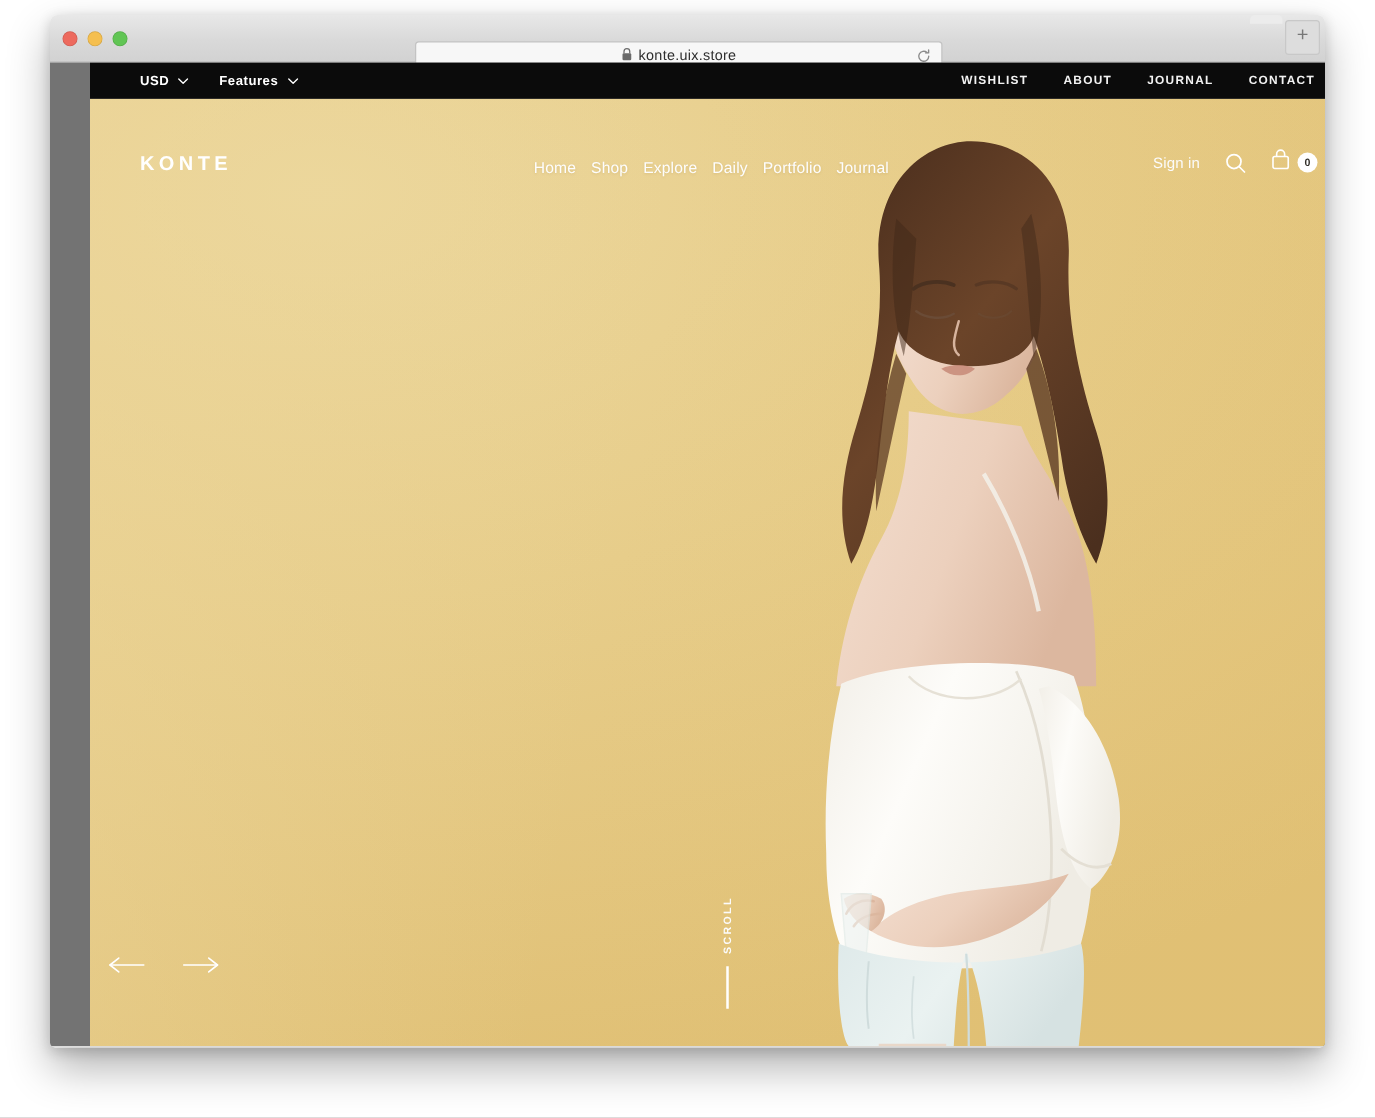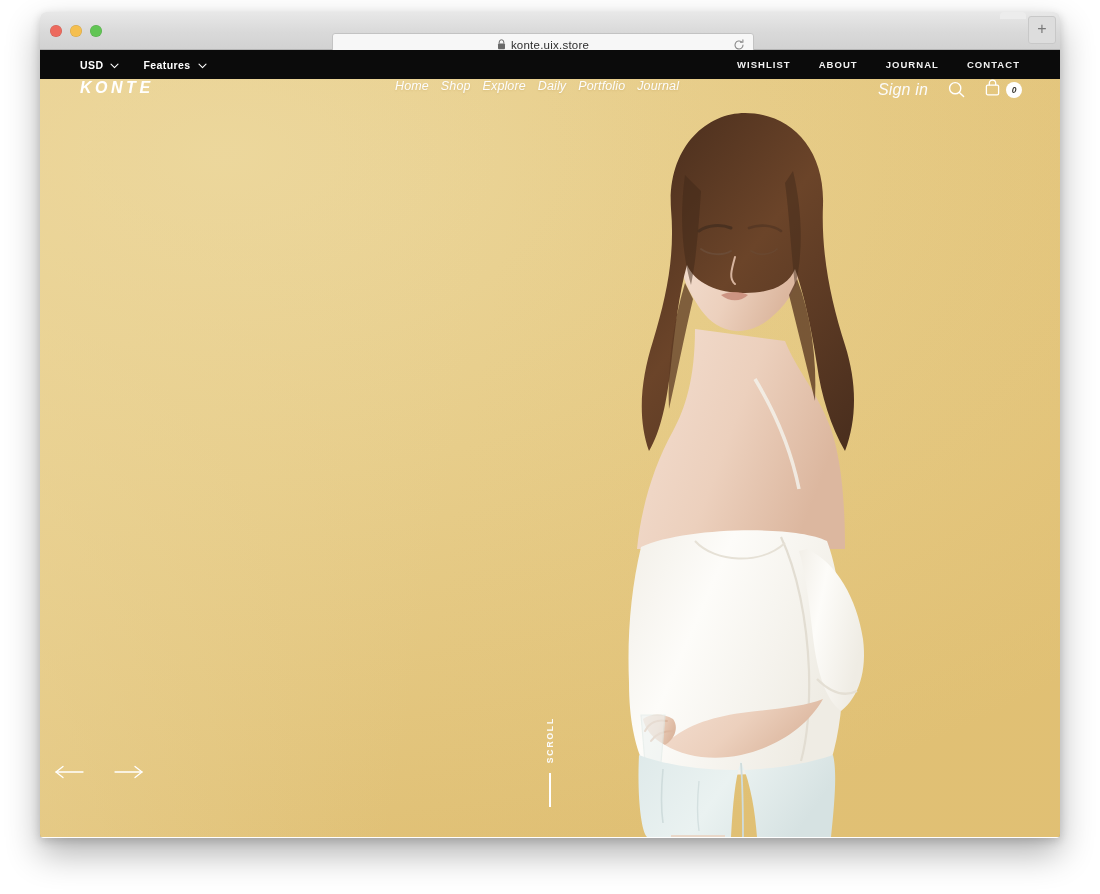--- a/index.html
+++ b/index.html
@@ -102,20 +102,21 @@
     border-radius: 4px 4px 0 0;
   }
 
   
   .viewport {
     position: relative;
     width: 1020px;
     height: 787px;
     overflow: hidden;
     background: #737373;
+    padding-left: 32px;
   }
 
   
   .topbar {
     position: relative;
     height: 29px;
     background: #0b0b0b;
     display: flex;
     align-items: center;
     z-index: 6;
@@ -166,23 +167,22 @@
     width: 420px;
     height: 758px;
   }
 
   
   .header {
     position: absolute;
     left: 0; right: 0; top: 0;
     height: 62px;
     display: flex;
-    align-items: flex-start;
+    align-items: flex-end;
     z-index: 5;
-    font-style: italic;
   }
   .logo {
     margin-left: 40px;
     color: #ffffff;
     font-size: 16px;
     font-weight: bold;
     letter-spacing: 0.22em;
   }
   .mainnav {
     position: absolute;
@@ -199,21 +199,21 @@
   }
   .header-right {
     margin-left: auto;
     margin-right: 38px;
     display: flex;
     align-items: center;
     gap: 20px;
   }
   .signin {
     color: #fbfbfb;
-    font-size: 16px;
+    font-size: 12px;
     letter-spacing: 0.01em;
   }
   .icon-btn { display: flex; align-items: center; }
   .cart-group { display: flex; align-items: center; gap: 6px; }
   .cart-badge {
     width: 16px; height: 16px;
     border-radius: 50%;
     background: #ffffff;
     color: #33302a;
     font-size: 8.5px;

